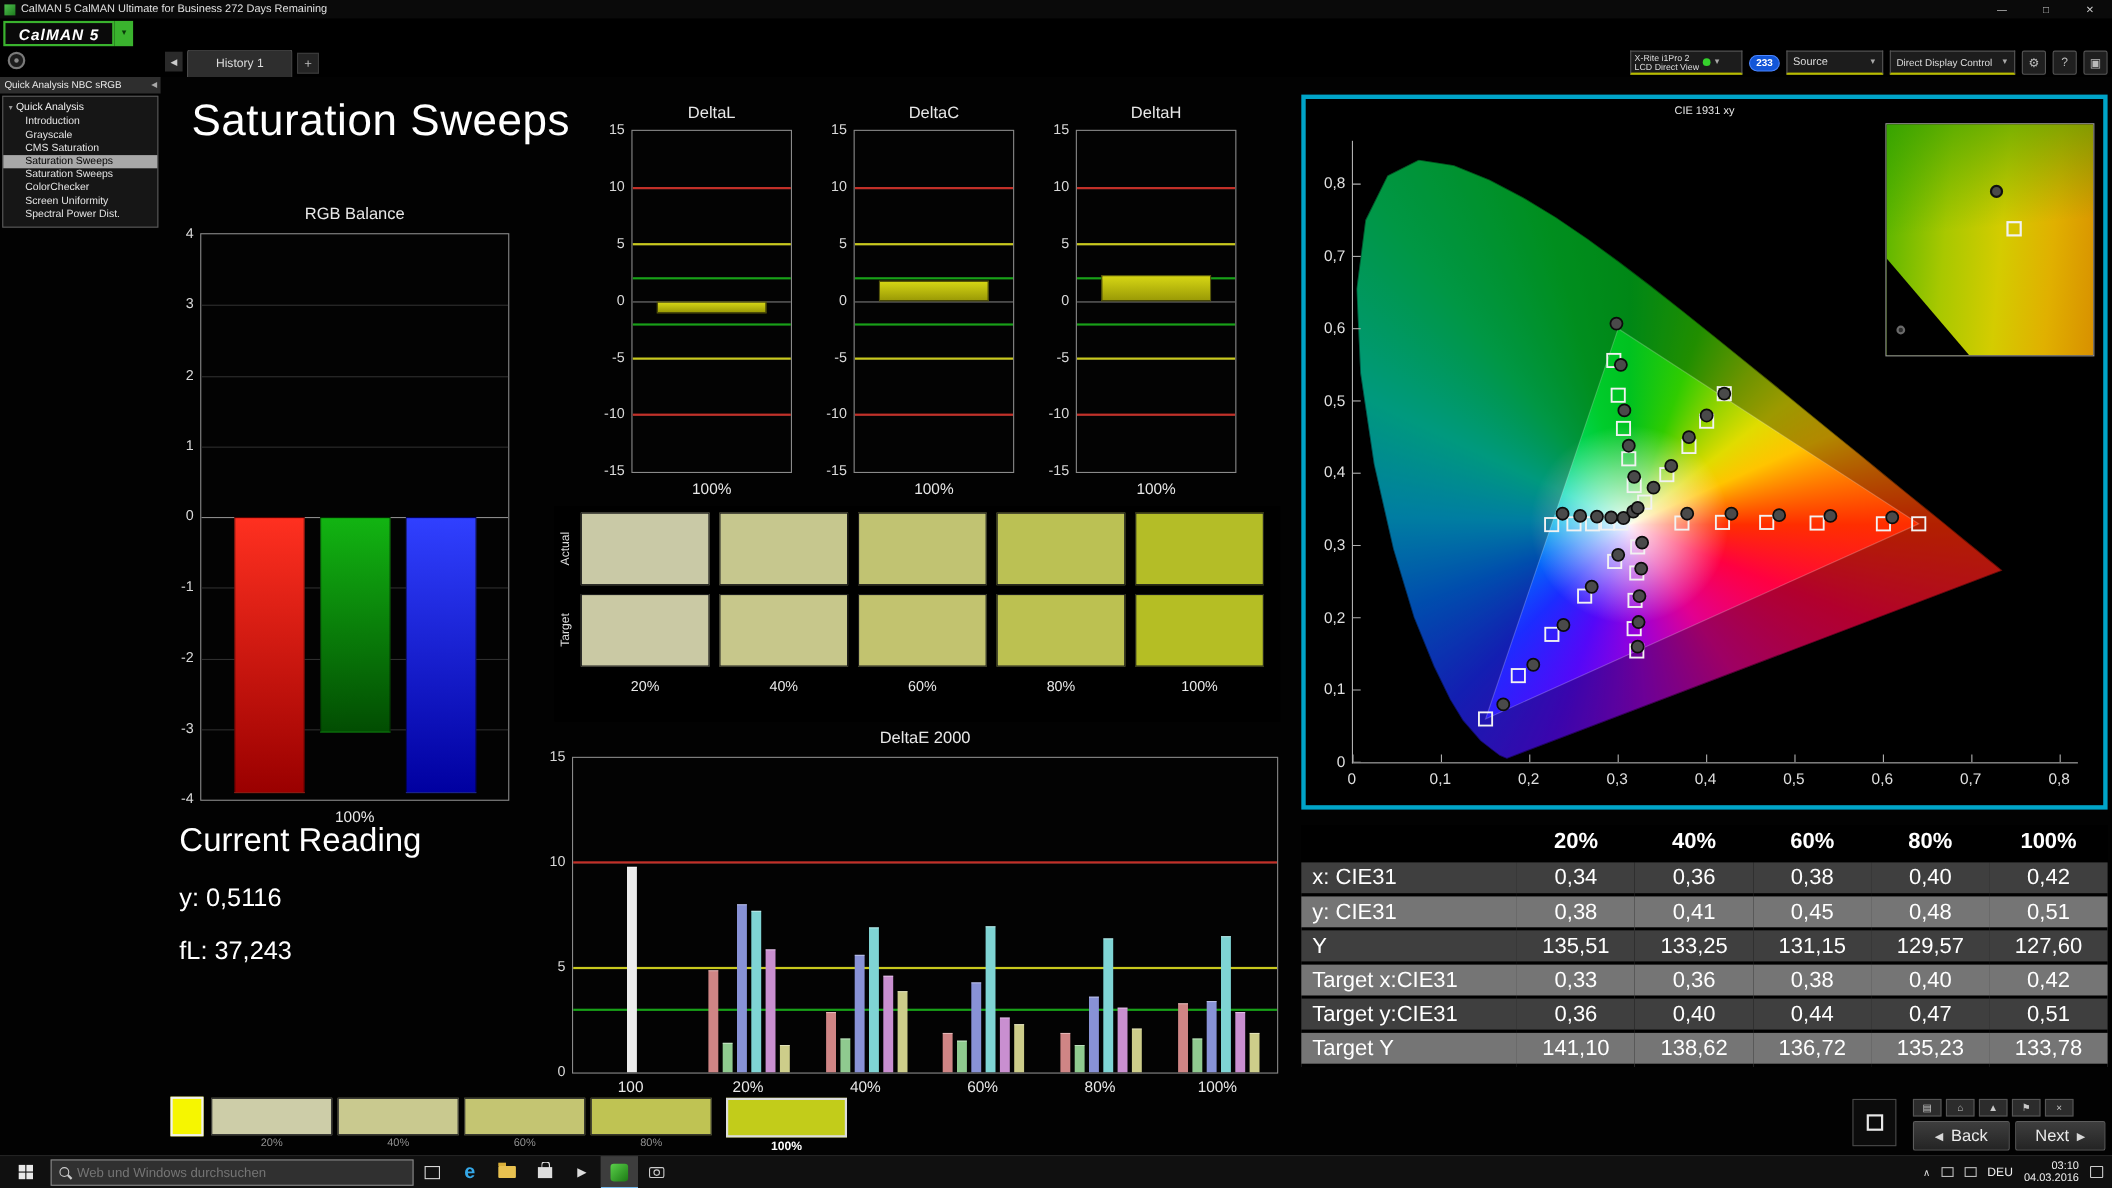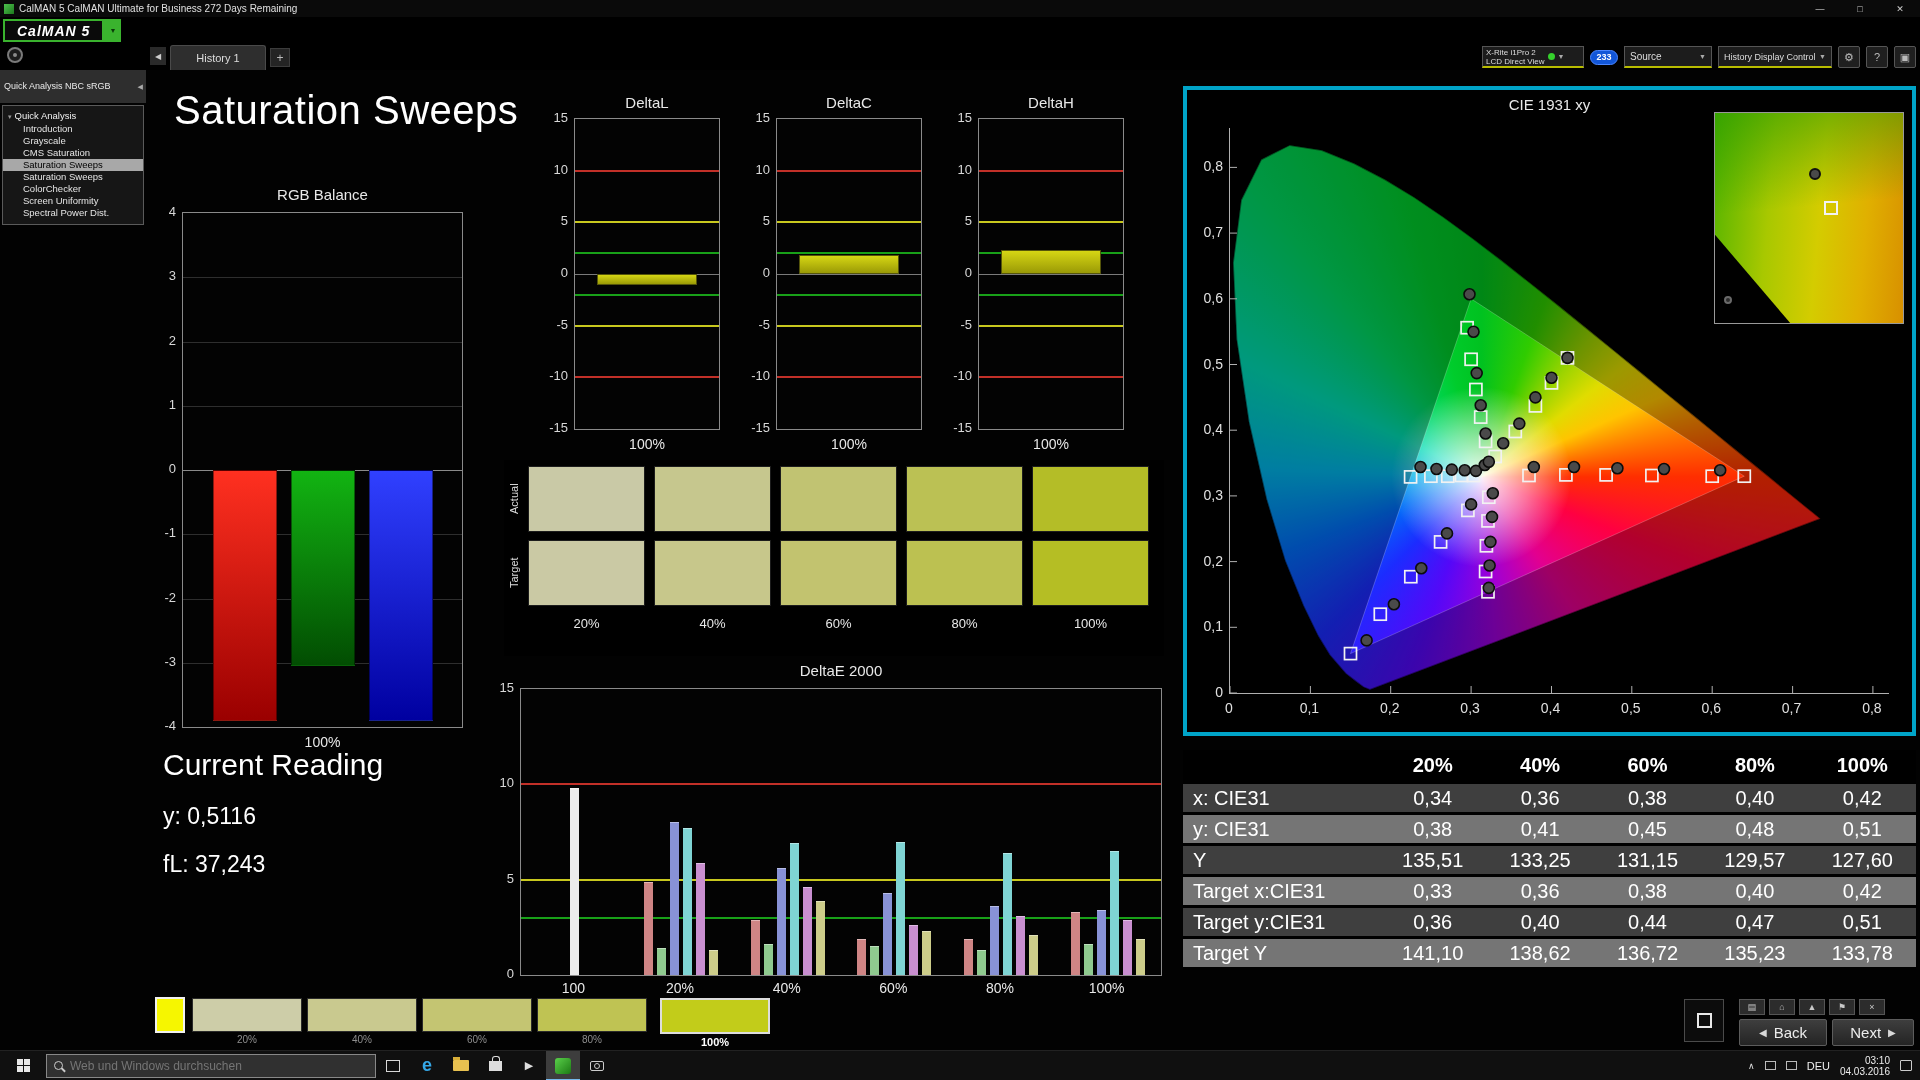--- a/index.html
+++ b/index.html
@@ -31,21 +31,21 @@
 .meter-text{font-size:8px;line-height:9px;color:#ddd;white-space:nowrap;overflow:hidden}
 .meter-dot{width:7px;height:7px;border-radius:50%;background:#35d12c;flex:none}
 .drop-arrow{font-size:7px;color:#aaa;flex:none}
 .badge-233{width:28px;height:15px;border-radius:8px;background:#1256d8;border:1px solid #4b86ff;display:flex;align-items:center;justify-content:center;font-size:9px;font-weight:bold;color:#fff}
 .source-box{width:88px;height:22px;background:#1c1c1c;border:1px solid #555;border-bottom:2px solid #b8bc00;display:flex;align-items:center;justify-content:space-between;padding:0 5px;font-size:10px;color:#ddd}
 .ddc-box{width:114px;height:22px;background:#1c1c1c;border:1px solid #555;border-bottom:2px solid #b8bc00;display:flex;align-items:center;justify-content:space-between;padding:0 5px;font-size:9px;color:#ddd;white-space:nowrap}
 .sq-btn{width:22px;height:22px;background:#1f1f1f;border:1px solid #555;border-radius:2px;display:flex;align-items:center;justify-content:center;font-size:11px;color:#bbb}
 
 
 #sidebar{position:absolute;left:0;top:70px;width:146px}
-.sb-header{height:33px;background:#2e2e2e;font-size:9px;line-height:15px;padding-left:4px;color:#e8e8e8;display:flex;justify-content:space-between;align-items:center;padding-right:3px}
+.sb-header{height:15px;background:#2e2e2e;font-size:9px;line-height:15px;padding-left:4px;color:#e8e8e8;display:flex;justify-content:space-between;align-items:center;padding-right:3px}
 .sb-header .sb-arrow{font-size:7px;color:#aaa}
 .sb-tree{margin:2px;border:1px solid #5a5a5a;background:#161616;padding:3px 0 5px}
 .tree-root{font-size:9.5px;line-height:13px;padding-left:5px;color:#f0f0f0}
 .tree-root .exp{font-size:7px;color:#999;margin-right:3px}
 .tree-item{font-size:9.5px;line-height:12px;padding-left:20px;color:#e4e4e4;white-space:nowrap}
 .tree-item.selected{background:#a8a8a8;color:#000}
 
 
 #page-title{position:absolute;left:174px;top:88px;font-size:40px;font-weight:400;color:#fff;letter-spacing:0.5px}
 
@@ -89,21 +89,21 @@
 .sw-cell{width:117px;height:66px;border:1px solid #1c1c1c}
 .sw-pct-cell{width:117px;text-align:center;font-size:13px;color:#e8e8e8}
 
 
 #current-reading{position:absolute;left:163px;top:748px;width:340px}
 #current-reading h2{font-size:30px;font-weight:400;color:#fff}
 .reading-line{margin-top:21px;font-size:23px;color:#fff}
 
 
 #cie-panel{position:absolute;left:1183px;top:86px;width:733px;height:650px;border:4px solid #00a4c8;background:#000}
-.cie-title{position:absolute;top:6px;left:0;width:100%;text-align:center;font-size:15px;color:#e8e8e8}
+.cie-title{position:absolute;top:6px;left:0;width:100%;text-align:center;font-size:10px;color:#e8e8e8}
 .cie-plot{position:absolute;left:42px;top:38px;width:660px;height:566px;border-left:1px solid #b0b0b0;border-bottom:1px solid #b0b0b0}
 .cie-ylabels{position:absolute;left:2px;top:38px;width:36px;height:566px}
 .cie-ytick{position:absolute;left:0;width:34px;text-align:right;font-size:14px;color:#e0e0e0}
 .cie-xlabels{position:absolute;left:42px;top:610px;width:660px;height:18px}
 .cie-xtick{position:absolute;width:40px;text-align:center;font-size:14px;color:#e0e0e0}
 .cie-inset{position:absolute;right:8px;top:22px;width:190px;height:212px;border:1px solid #999;overflow:hidden;background:#000}
 .inset-grad{position:absolute;left:0;top:0;right:0;bottom:0;background:linear-gradient(175deg,rgba(30,150,0,0.55),rgba(0,0,0,0) 45%),linear-gradient(95deg,#54b400 0%,#a8c800 30%,#d4cc00 55%,#e0b000 78%,#d89000 100%)}
 .inset-corner{position:absolute;left:0;top:0;right:0;bottom:0;background:#000;clip-path:polygon(0 58%,0 100%,40% 100%)}
 .inset-circle{position:absolute;left:50%;top:26%;width:12px;height:12px;border-radius:50%;background:#4a4a4a;border:2px solid #101010}
 .inset-square{position:absolute;left:58%;top:42%;width:14px;height:14px;border:2px solid #f2f2f2}
@@ -199,21 +199,21 @@
         </div>
         <span class="meter-dot"></span>
         <span class="drop-arrow">▼</span>
       </div>
       <div class="badge-233">233</div>
       <div class="source-box">
         <span>Source</span>
         <span class="drop-arrow">▼</span>
       </div>
       <div class="ddc-box">
-        <span>History Display Control</span>
+        <span>Direct Display Control</span>
         <span class="drop-arrow">▼</span>
       </div>
       <div class="sq-btn">⚙</div>
       <div class="sq-btn">?</div>
       <div class="sq-btn">▣</div>
     </div>
   </div>
 
   <div id="sidebar">
     <div class="sb-header">

